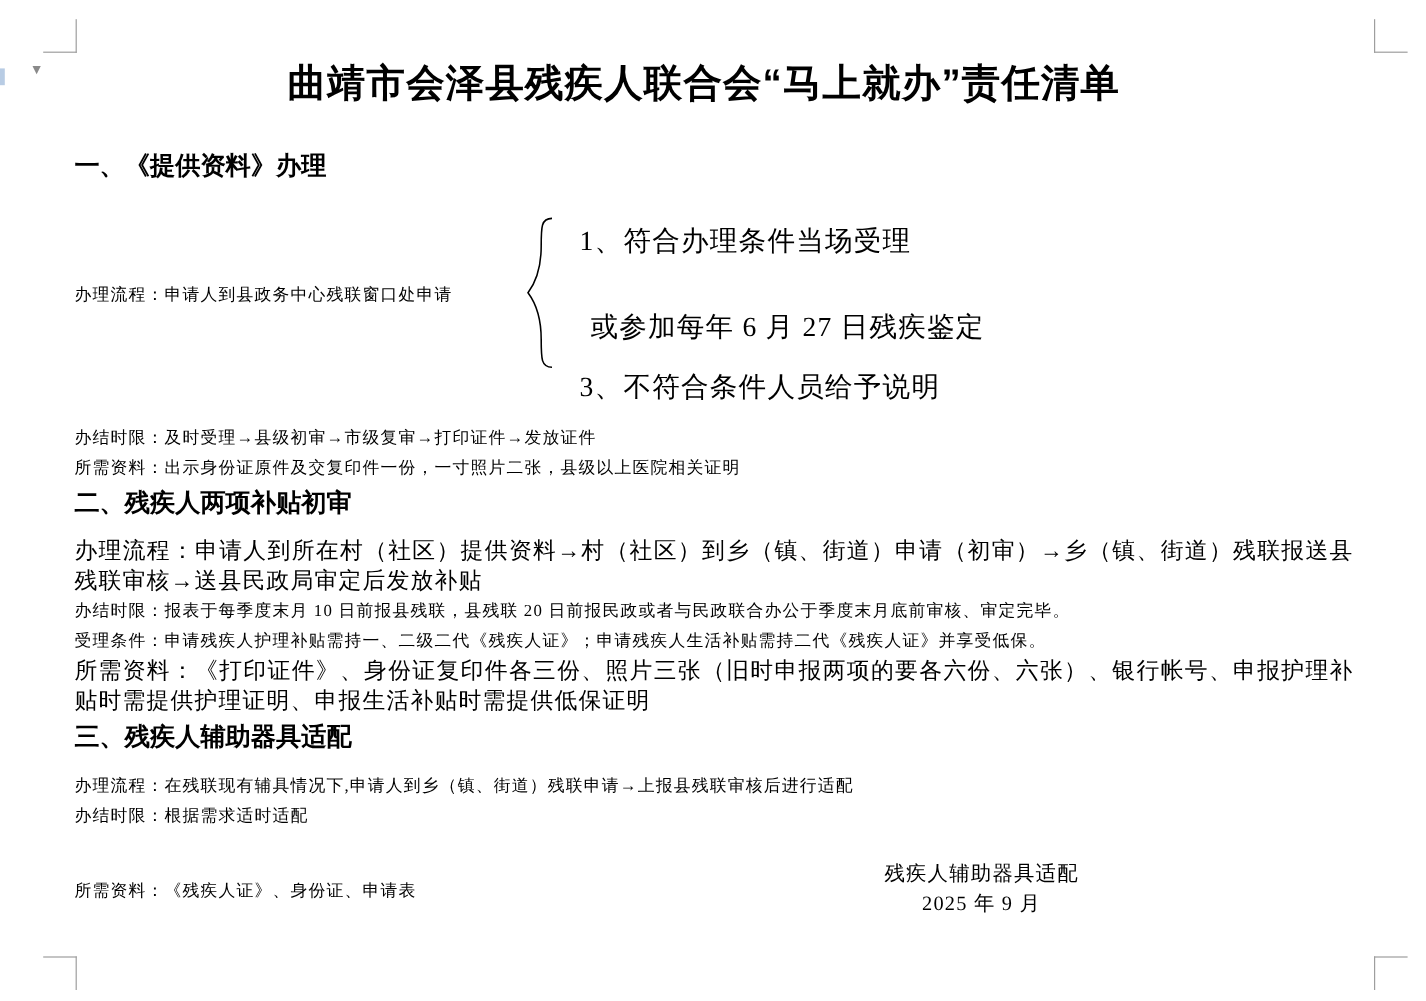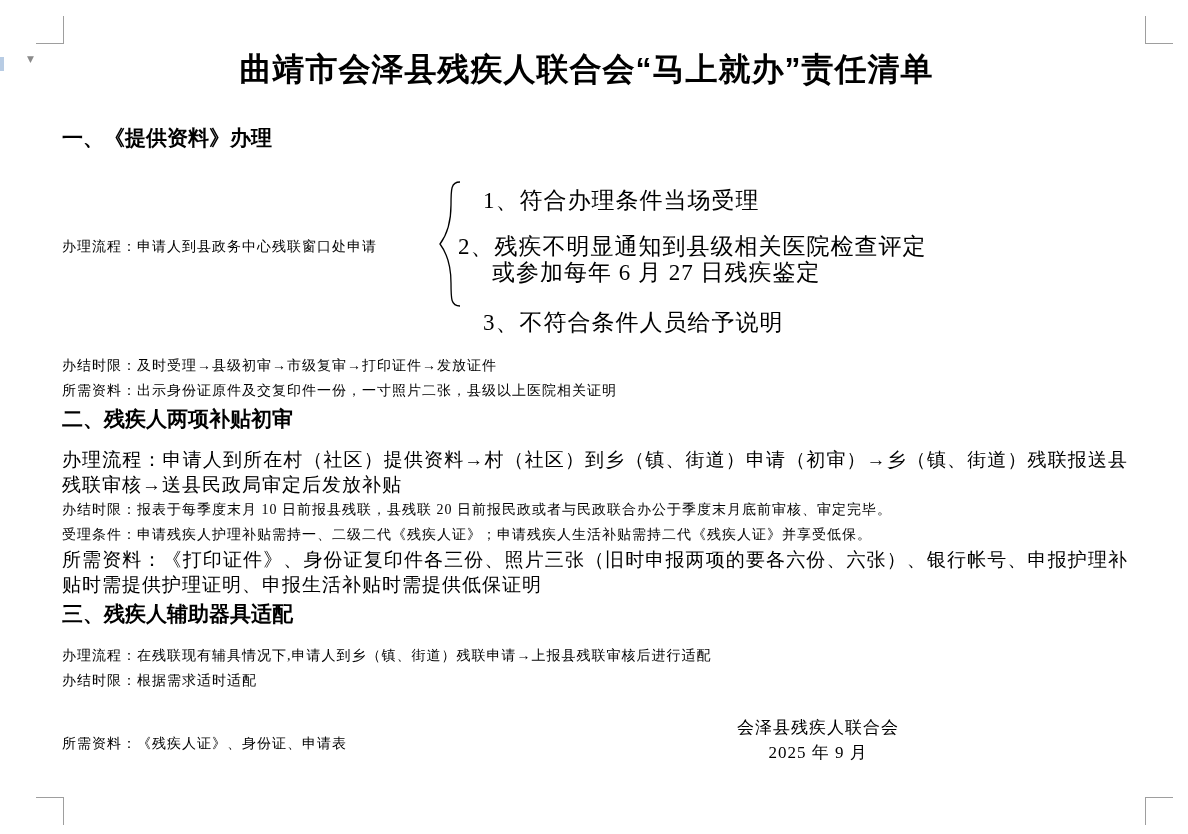--- a/index.html
+++ b/index.html
@@ -120,36 +120,35 @@
 
   <div class="body-line" style="top:234px">办理流程：申请人到县政务中心残联窗口处申请</div>
 
   <div class="brace">
     <svg width="26" height="128" viewBox="0 0 26 128" xmlns="http://www.w3.org/2000/svg">
       <path d="M22 2 C13 2 13 9 13 25 C13 49 5 60 2 64 C5 68 13 79 13 103 C13 119 13 126 22 126" fill="none" stroke="#000000" stroke-width="1.3"></path>
     </svg>
   </div>
 
   <div class="branch" style="left:483px; top:188px">1、符合办理条件当场受理</div>
-  <div class="branch" style="left:458px; top:234px">2、残疾不明显通知到县级相关医院检查评定</div>
   <div class="branch" style="left:492px; top:260px">或参加每年 6 月 27 日残疾鉴定</div>
   <div class="branch" style="left:483px; top:310px">3、不符合条件人员给予说明</div>
 
   <div class="body-line" style="top:353px">办结时限：及时受理→县级初审→市级复审→打印证件→发放证件</div>
   <div class="body-line" style="top:378px">所需资料：出示身份证原件及交复印件一份，一寸照片二张，县级以上医院相关证明</div>
 
   <div class="sec-heading" style="top:405px">二、残疾人两项补贴初审</div>
 
   <div class="body-par" style="top:447px">办理流程：申请人到所在村（社区）提供资料→村（社区）到乡（镇、街道）申请（初审）→乡（镇、街道）残联报送县残联审核→送县民政局审定后发放补贴</div>
   <div class="body-line" style="top:497px">办结时限：报表于每季度末月 10 日前报县残联，县残联 20 日前报民政或者与民政联合办公于季度末月底前审核、审定完毕。</div>
   <div class="body-line" style="top:522px">受理条件：申请残疾人护理补贴需持一、二级二代《残疾人证》；申请残疾人生活补贴需持二代《残疾人证》并享受低保。</div>
   <div class="body-par" style="top:547px">所需资料：《打印证件》、身份证复印件各三份、照片三张（旧时申报两项的要各六份、六张）、银行帐号、申报护理补贴时需提供护理证明、申报生活补贴时需提供低保证明</div>
 
   <div class="sec-heading" style="top:600px">三、残疾人辅助器具适配</div>
 
   <div class="body-line" style="top:643px">办理流程：在残联现有辅具情况下,申请人到乡（镇、街道）残联申请→上报县残联审核后进行适配</div>
   <div class="body-line" style="top:668px">办结时限：根据需求适时适配</div>
   <div class="body-line" style="top:731px">所需资料：《残疾人证》、身份证、申请表</div>
 
-  <div class="footer-line" style="top:716px">会泽县残疾人联合会</div>
+  <div class="footer-line" style="top:716px">残疾人辅助器具适配</div>
   <div class="footer-line" style="top:741px">2025 年 9 月</div>
 
 </div>
 
 </body></html>

